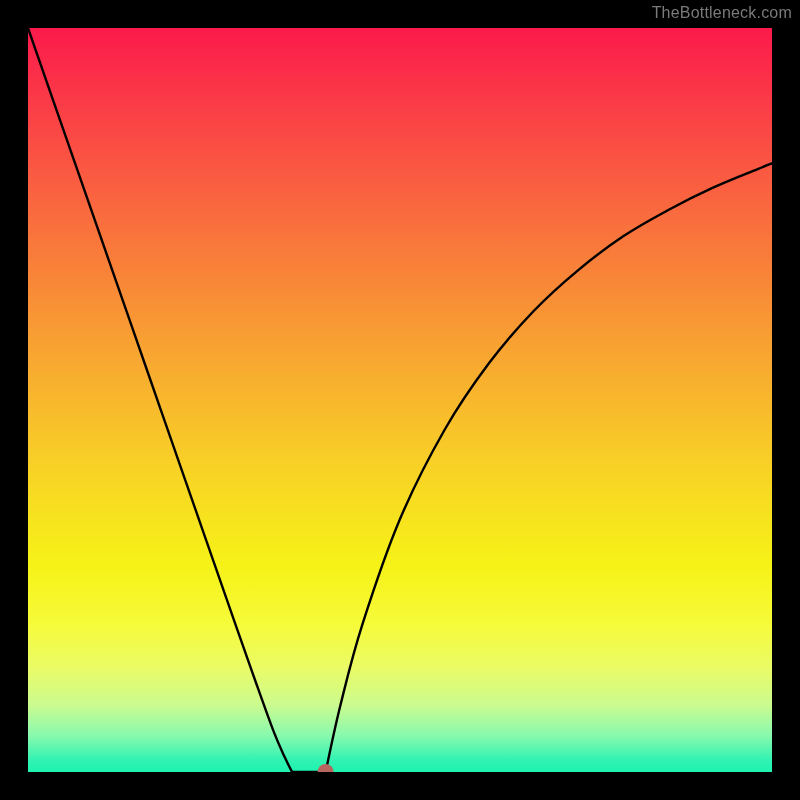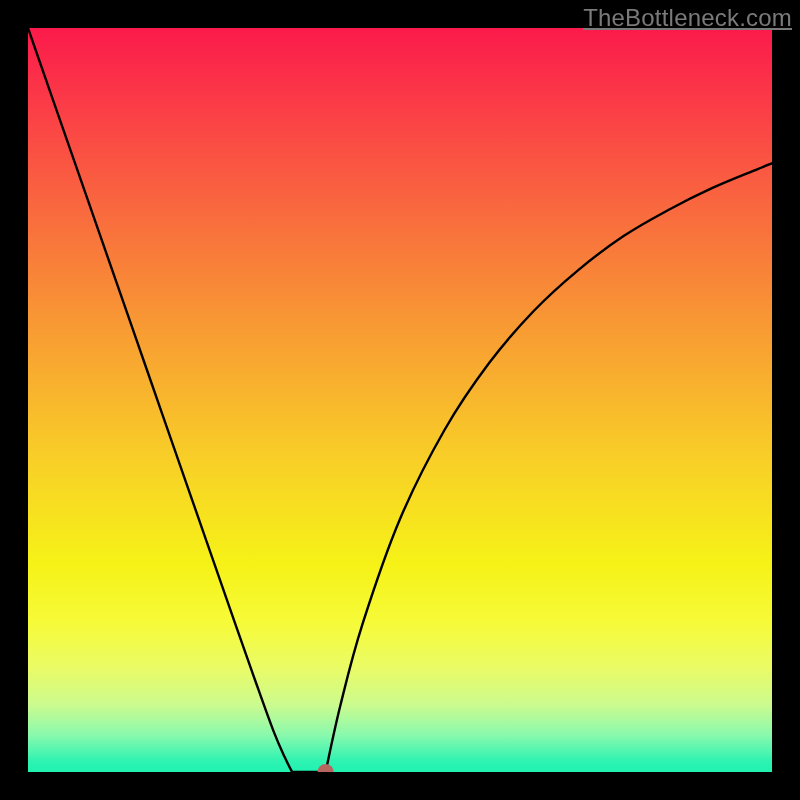--- a/index.html
+++ b/index.html
@@ -29,24 +29,23 @@
   }
   .gradient {
     width: 100%;
     height: 100%;
   }
   .watermark {
     position: absolute;
     top: 4px;
     right: 8px;
     color: #7a7a7a;
-    font-size: 24px;
+    font-size: 16px;
     font-weight: 400;
     letter-spacing: 0.2px;
-    text-decoration: underline;
   }
   svg.curve {
     position: absolute;
     left: 0;
     top: 0;
     width: 744px;
     height: 744px;
   }
 </style>
 </head>

